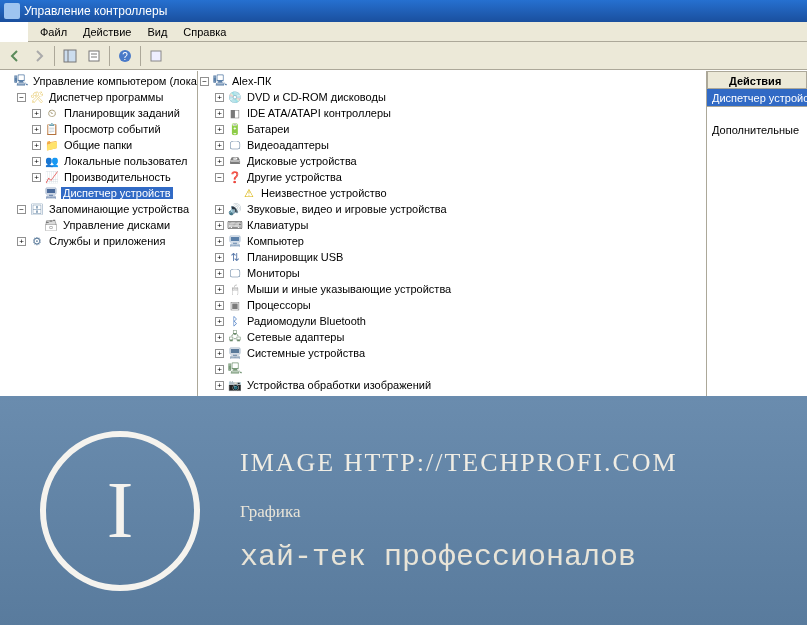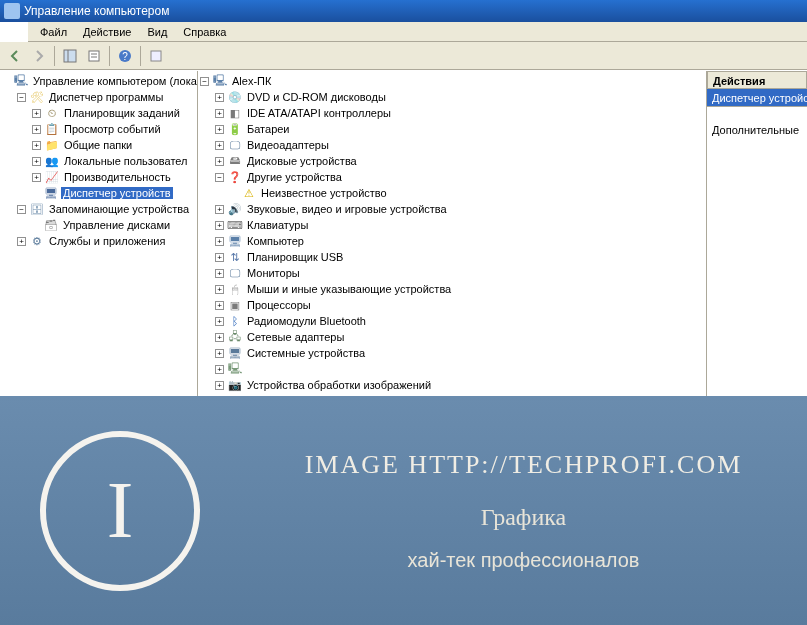--- a/index.html
+++ b/index.html
@@ -25,31 +25,31 @@
 .tree-exp { width: 9px; height: 9px; border: 1px solid #919191; display: inline-flex; align-items: center; justify-content: center; font-size: 8px; line-height: 7px; margin-right: 3px; background: #fff; color: #000; flex-shrink: 0; }
 .tree-exp-blank { width: 11px; display: inline-block; flex-shrink: 0; }
 .tree-icon { width: 16px; height: 16px; margin-right: 2px; display: inline-flex; align-items: center; justify-content: center; font-size: 11px; flex-shrink: 0; }
 .tree-label { padding: 0 2px; }
 .selected .tree-label { background: #316ac5; color: #fff; text-align: center; }
 
 .ind-0 { padding-left: 0px; }
 .ind-1 { padding-left: 15px; }
 .ind-2 { padding-left: 30px; }
 
-.rh { background: #ece9d8; border: 1px solid #aca899; padding: 3px 5px; font-weight: bold; height: 18px; }
+.rh { background: #ece9d8; border: 1px solid #aca899; padding: 3px 21px; font-weight: bold; height: 18px; }
 .ra { background: #316ac5; color: #fff; padding: 3px 5px; border-bottom: 1px solid #aca899; height: 18px; white-space: nowrap; overflow: hidden; }
 .rl { background: #fff; padding: 3px 5px; height: 18px; white-space: nowrap; overflow: hidden; margin-top: 14px; }
 
 .watermark { position: absolute; top: 396px; left: 0; width: 807px; height: 229px; background: linear-gradient(rgba(80,120,160,0.85), rgba(60,100,140,0.85)); color: #fff; display: flex; align-items: center; }
 .wm-circle { width: 160px; height: 160px; border: 6px solid #f5f3ee; border-radius: 50%; margin: 0 40px; display: flex; align-items: center; justify-content: center; }
 .wm-letter { font-family: Georgia, serif; font-size: 80px; color: #f5f3ee; }
-.wm-text { flex: 1; text-align: center; }
+.wm-text { flex: 1; text-align: left; }
 .wm-t1 { font-family: Georgia, serif; font-size: 26px; letter-spacing: 2px; color: #f0ede4; font-variant: small-caps; margin-bottom: 24px; }
-.wm-t2 { font-family: Georgia, serif; font-size: 24px; color: #e8e4d8; margin-bottom: 18px; }
-.wm-t3 { font-family: Liberation Sans, sans-serif; font-size: 20px; color: #e8e4d8; }
+.wm-t2 { font-family: Georgia, serif; font-size: 17px; color: #e8e4d8; margin-bottom: 18px; }
+.wm-t3 { font-family: Liberation Mono, monospace; font-size: 30px; color: #e8e4d8; }
 
 
 .ic-comp { color: #5a7fa8; }
 .ic-folder { color: #e6c868; }
 .ic-sched { color: #8a7a4a; }
 .ic-event { color: #6a8a4a; }
 .ic-share { color: #d8c068; }
 .ic-user { color: #7a9a5a; }
 .ic-perf { color: #6a6a6a; }
 .ic-devmgr { color: #4a6a9a; }
@@ -73,21 +73,21 @@
 .ic-net { color: #6a8a6a; }
 .ic-sys { color: #5a7a9a; }
 .ic-hid { color: #7a9a7a; }
 .ic-img { color: #7a9aaa; }
 </style>
 </head>
 <body>
 
 <div class="titlebar">
   <span class="titlebar-icon"></span>
-  <span class="titlebar-text">Управление компьютером</span>
+  <span class="titlebar-text">Управление контроллеры</span>
 </div>
 
 <div class="menubar">
   <span>Файл</span>
   <span>Действие</span>
   <span>Вид</span>
   <span>Справка</span>
 </div>
 
 <div class="toolbar">

